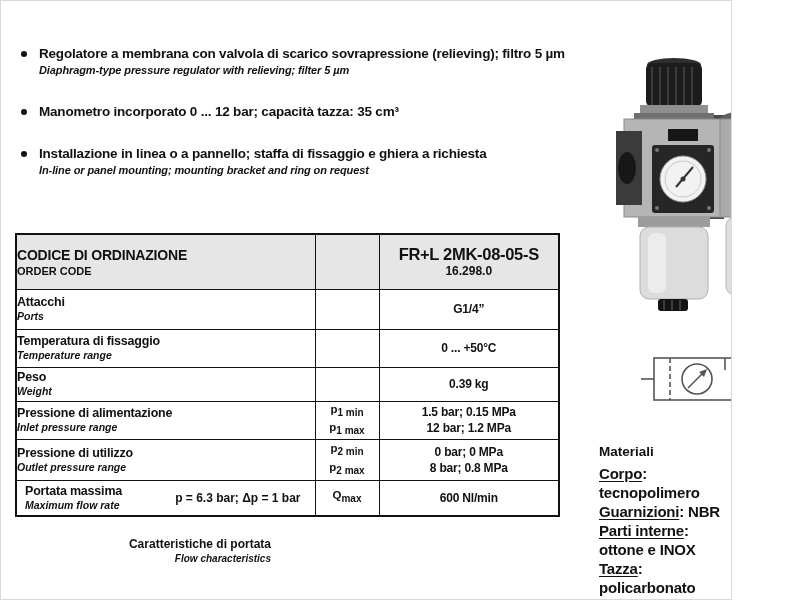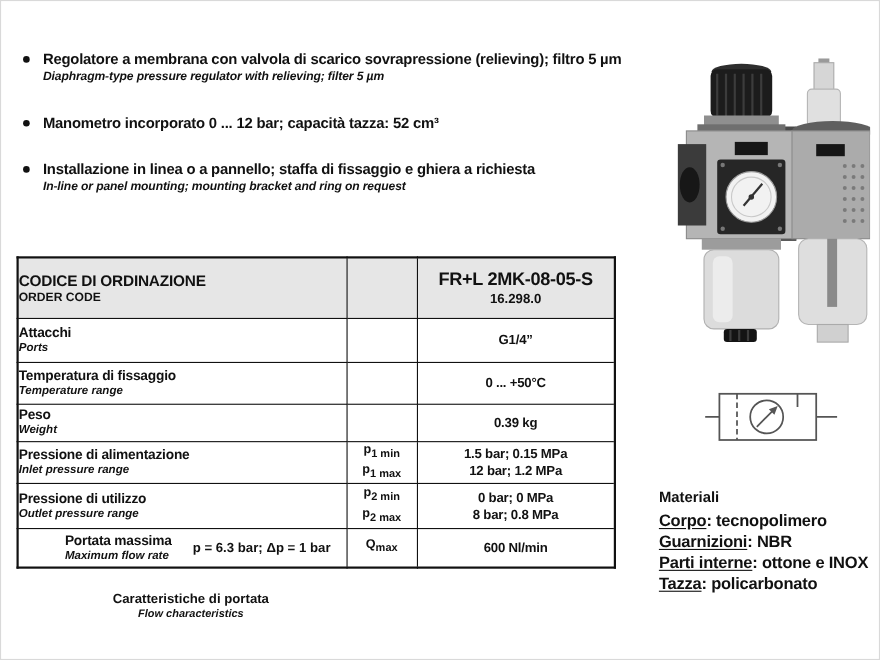--- a/index.html
+++ b/index.html
@@ -1,17 +1,17 @@
 <!DOCTYPE html>
 <html><head>
 <meta charset="utf-8">
 <style>
   html,body { margin:0; padding:0; background:#ffffff; }
   .page {
-    position:relative; width:800px; height:600px; background:#ffffff;
+    position:relative; width:732px; height:600px; background:#ffffff;
     font-family:"Liberation Sans", sans-serif; color:#111;
     box-sizing:border-box; border:1px solid #d9d9d9; overflow:hidden;
   }
 
   
   .bullets { position:absolute; left:20px; top:44px; width:590px; }
   .bullet { position:relative; padding-left:18px; margin-bottom:25px; }
   .bullet-dot {
     position:absolute; left:0; top:6px; width:6px; height:6px;
     background:#111; border-radius:50%;
@@ -44,25 +44,25 @@
   .hdr-en { font-weight:700; font-size:11px; line-height:14px; }
   .code-cell { text-align:center; }
   .code { font-weight:700; font-size:16.5px; line-height:20px; letter-spacing:-0.3px; }
   .code-num { font-weight:700; font-size:12px; line-height:15px; }
 
   .lbl-it { font-weight:700; font-size:12.5px; line-height:15px; letter-spacing:-0.2px; }
   .lbl-en { font-weight:700; font-style:italic; font-size:10.5px; line-height:13px; }
   .sym-cell { text-align:center; font-weight:700; font-size:11.5px; line-height:15px; }
   .sym-cell sub { font-size:10px; }
   .val-cell { text-align:center; font-weight:700; font-size:12px; line-height:16px; letter-spacing:-0.2px; }
-  .row-flex { display:flex; align-items:center; justify-content:space-between; padding:3px 14px 3px 8px;margin-left:34px; }
+  .row-flex { display:flex; align-items:center; justify-content:space-between; padding:3px 14px 3px 8px; }
   .cond-note { font-weight:700; font-size:12px; white-space:nowrap; }
 
   
-  .flow-caption { position:absolute; left:75px; top:536px; width:195px; text-align:center; }
+  .flow-caption { position:absolute; left:75px; top:536px; width:195px; text-align:right; }
   .cap-it { font-weight:700; font-size:12px; line-height:15px; }
   .cap-en { font-weight:700; font-style:italic; font-size:10px; line-height:14px; }
 
   
   .product-fig { position:absolute; left:615px; top:52px; }
   .symbol-fig  { position:absolute; left:640px; top:340px; }
 
   
   .materials { position:absolute; left:598px; top:443px; }
   .mat-title { font-weight:700; font-size:13.5px; margin-bottom:5px; }
@@ -75,21 +75,21 @@
 <div class="page">
 
   <div class="bullets">
     <div class="bullet">
       <span class="bullet-dot"></span>
       <div class="b-it">Regolatore a membrana con valvola di scarico sovrapressione (relieving); filtro 5 µm</div>
       <div class="b-en">Diaphragm-type pressure regulator with relieving; filter 5 µm</div>
     </div>
     <div class="bullet">
       <span class="bullet-dot"></span>
-      <div class="b-it">Manometro incorporato 0 ... 12 bar; capacità tazza: 52 cm³</div>
+      <div class="b-it">Manometro incorporato 0 ... 12 bar; capacità tazza: 35 cm³</div>
     </div>
     <div class="bullet">
       <span class="bullet-dot"></span>
       <div class="b-it">Installazione in linea o a pannello; staffa di fissaggio e ghiera a richiesta</div>
       <div class="b-en">In-line or panel mounting; mounting bracket and ring on request</div>
     </div>
   </div>
 
   <table class="order-table">
     <colgroup>

